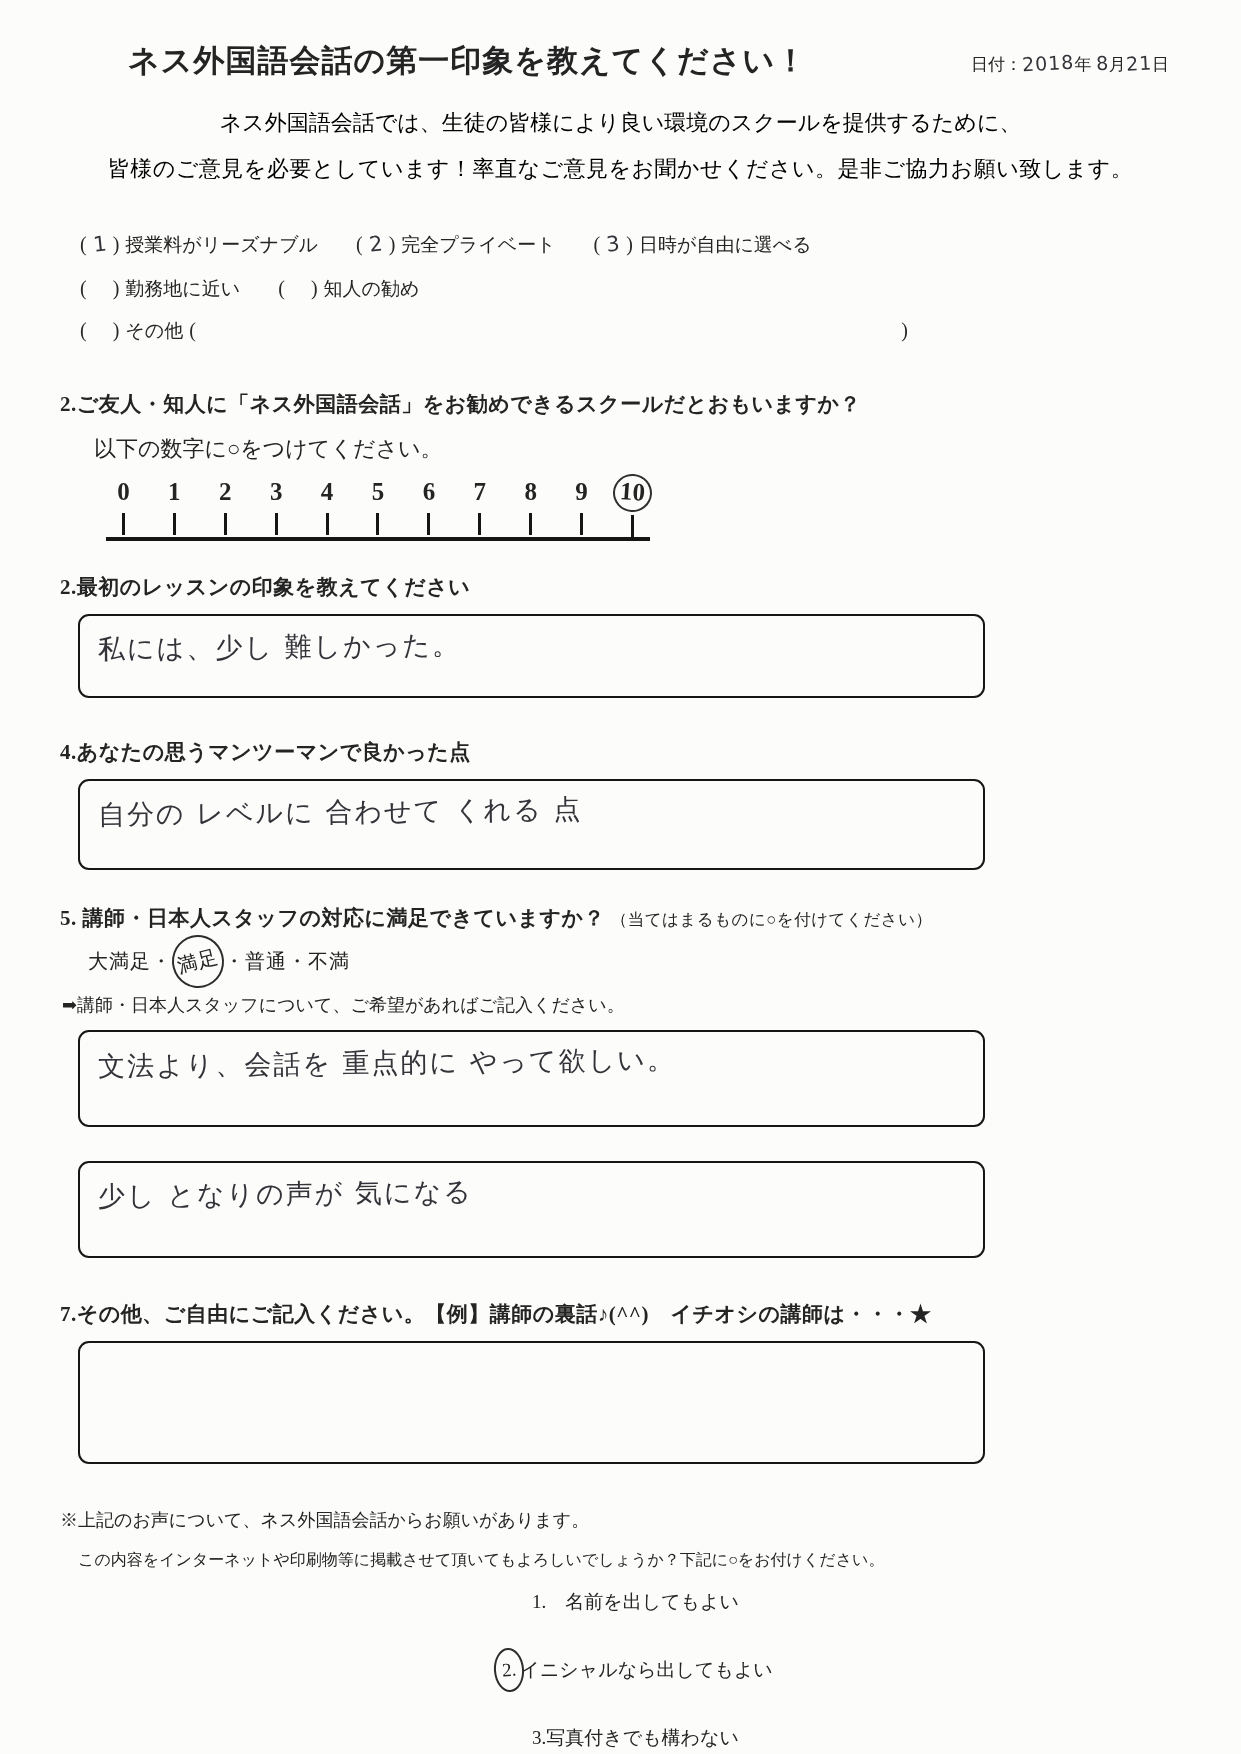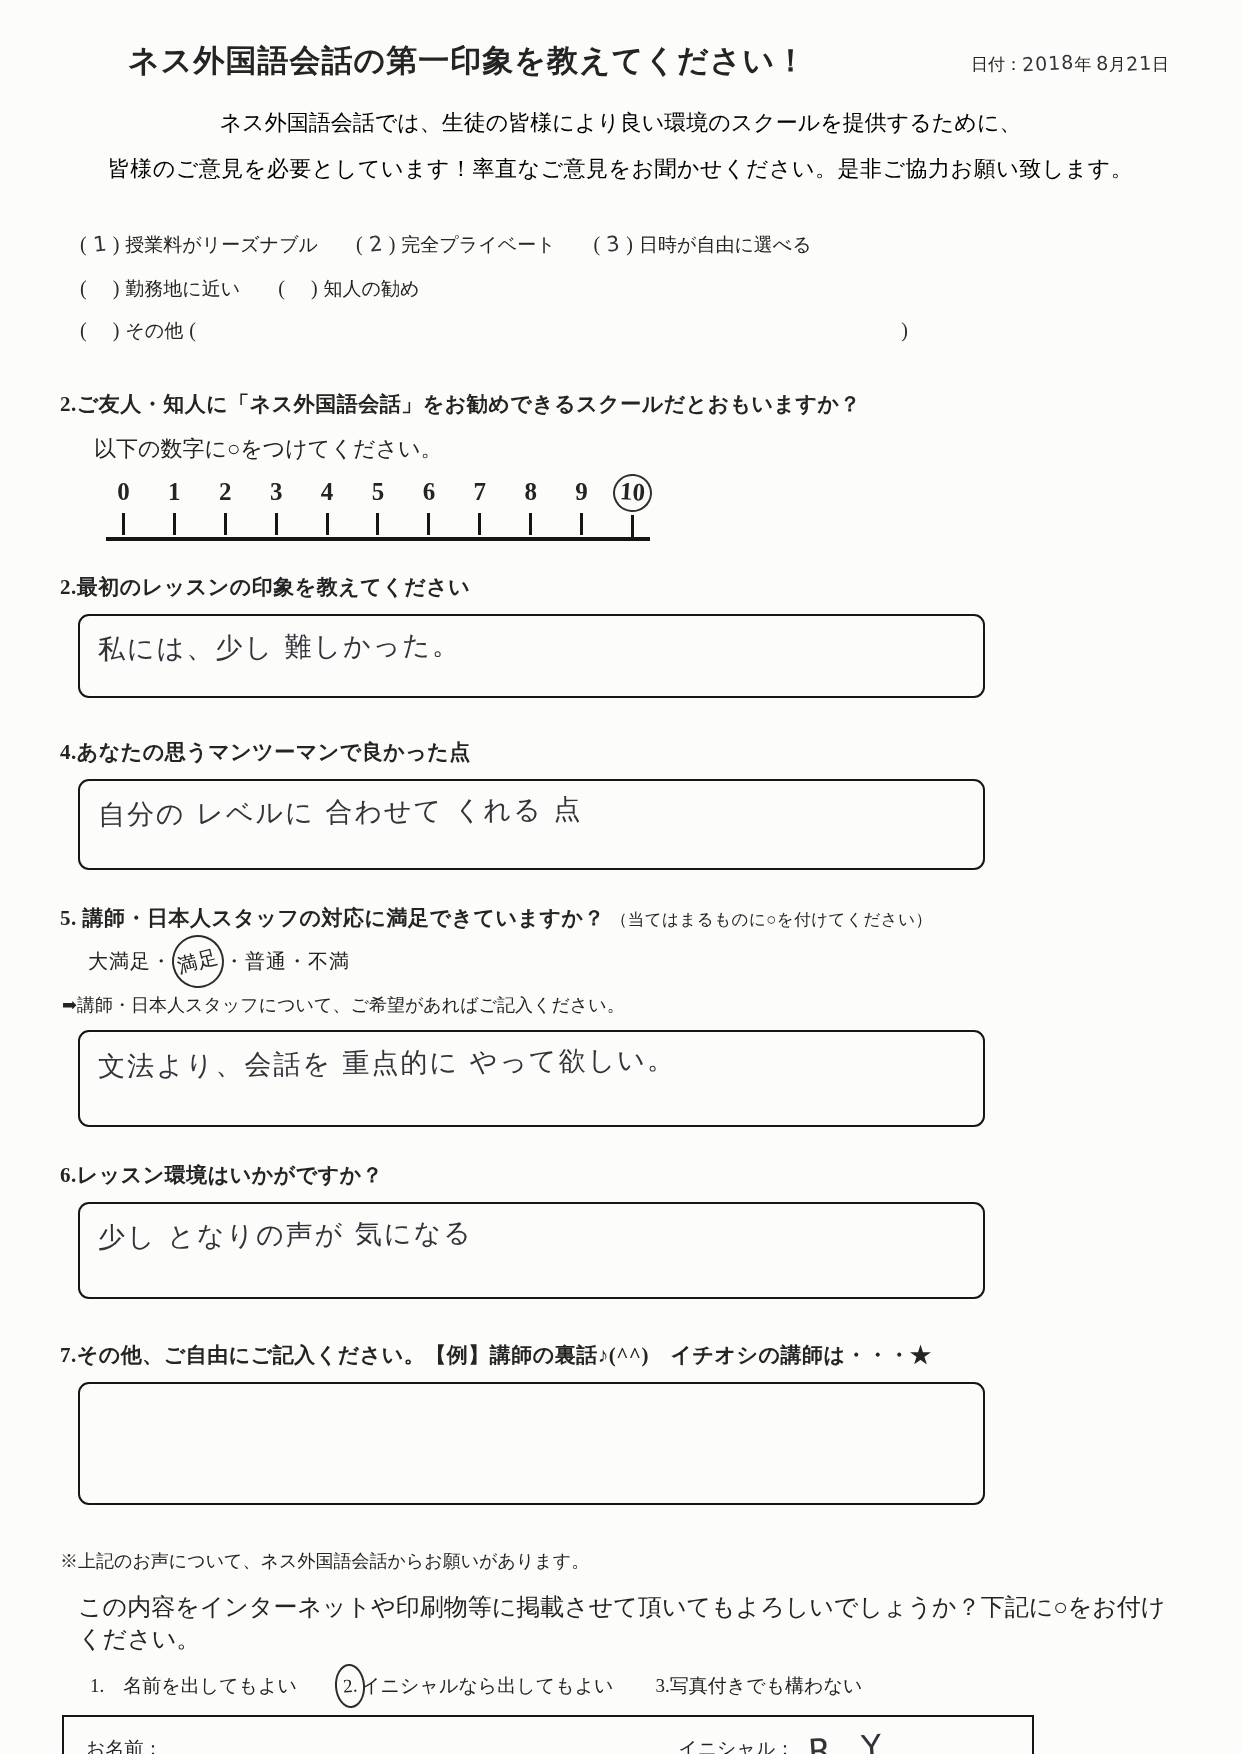--- a/index.html
+++ b/index.html
@@ -56,22 +56,22 @@
   .oval {
     display:inline-block; border:2px solid #2d2d2d; border-radius:50%;
     padding:11px 3px; margin:-11px 0; transform:rotate(-14deg);
   }
   .followup { font-size:18px; margin:16px 0 0 2px; }
   .q6 { margin-top:34px; }
   .q7 { margin-top:42px; }
 
   
   .note1 { font-size:18px; margin:44px 0 0 0; }
-  .note2 { font-size:24px; margin:18px 0 0 18px; }
-  .pub-options { display:flex; gap:42px; margin:18px 0 0 30px; font-size:19px; align-items:center; }
+  .note2 { font-size:16px; margin:18px 0 0 18px; }
+  .pub-options { display:flex; gap:42px; margin:18px 0 0 30px; font-size:19px; align-items:center;flex-direction:column; }
   .pub-opt { white-space:nowrap; }
   .oval2 {
     display:inline-block; border:2px solid #2d2d2d; border-radius:50%;
     padding:9px 6px; margin:-9px -4px; transform:rotate(-4deg);
   }
   .name-box {
     border:2.5px solid #161616; margin:16px 0 0 2px; width:972px; height:68px;
     box-sizing:border-box; display:flex; align-items:center; padding:0 22px;
     font-size:19px;
   }
@@ -178,21 +178,20 @@
     <div class="choices">
       <span>大満足・</span><span class="oval"><span>満足</span></span><span>・普通・不満</span>
     </div>
     <p class="followup">➡講師・日本人スタッフについて、ご希望があればご記入ください。</p>
     <div class="abox h97">
       <span class="hw answer">文法より、会話を 重点的に やって欲しい。</span>
     </div>
   </section>
 
   <section class="q6">
-    <h2 class="qtitle">6.レッスン環境はいかがですか？</h2>
     <div class="abox h97">
       <span class="hw answer">少し となりの声が 気になる</span>
     </div>
   </section>
 
   <section class="q7">
     <h2 class="qtitle">7.その他、ご自由にご記入ください。【例】講師の裏話♪(^^)　イチオシの講師は・・・★</h2>
     <div class="abox h123">
       <span class="hw answer"></span>
     </div>

